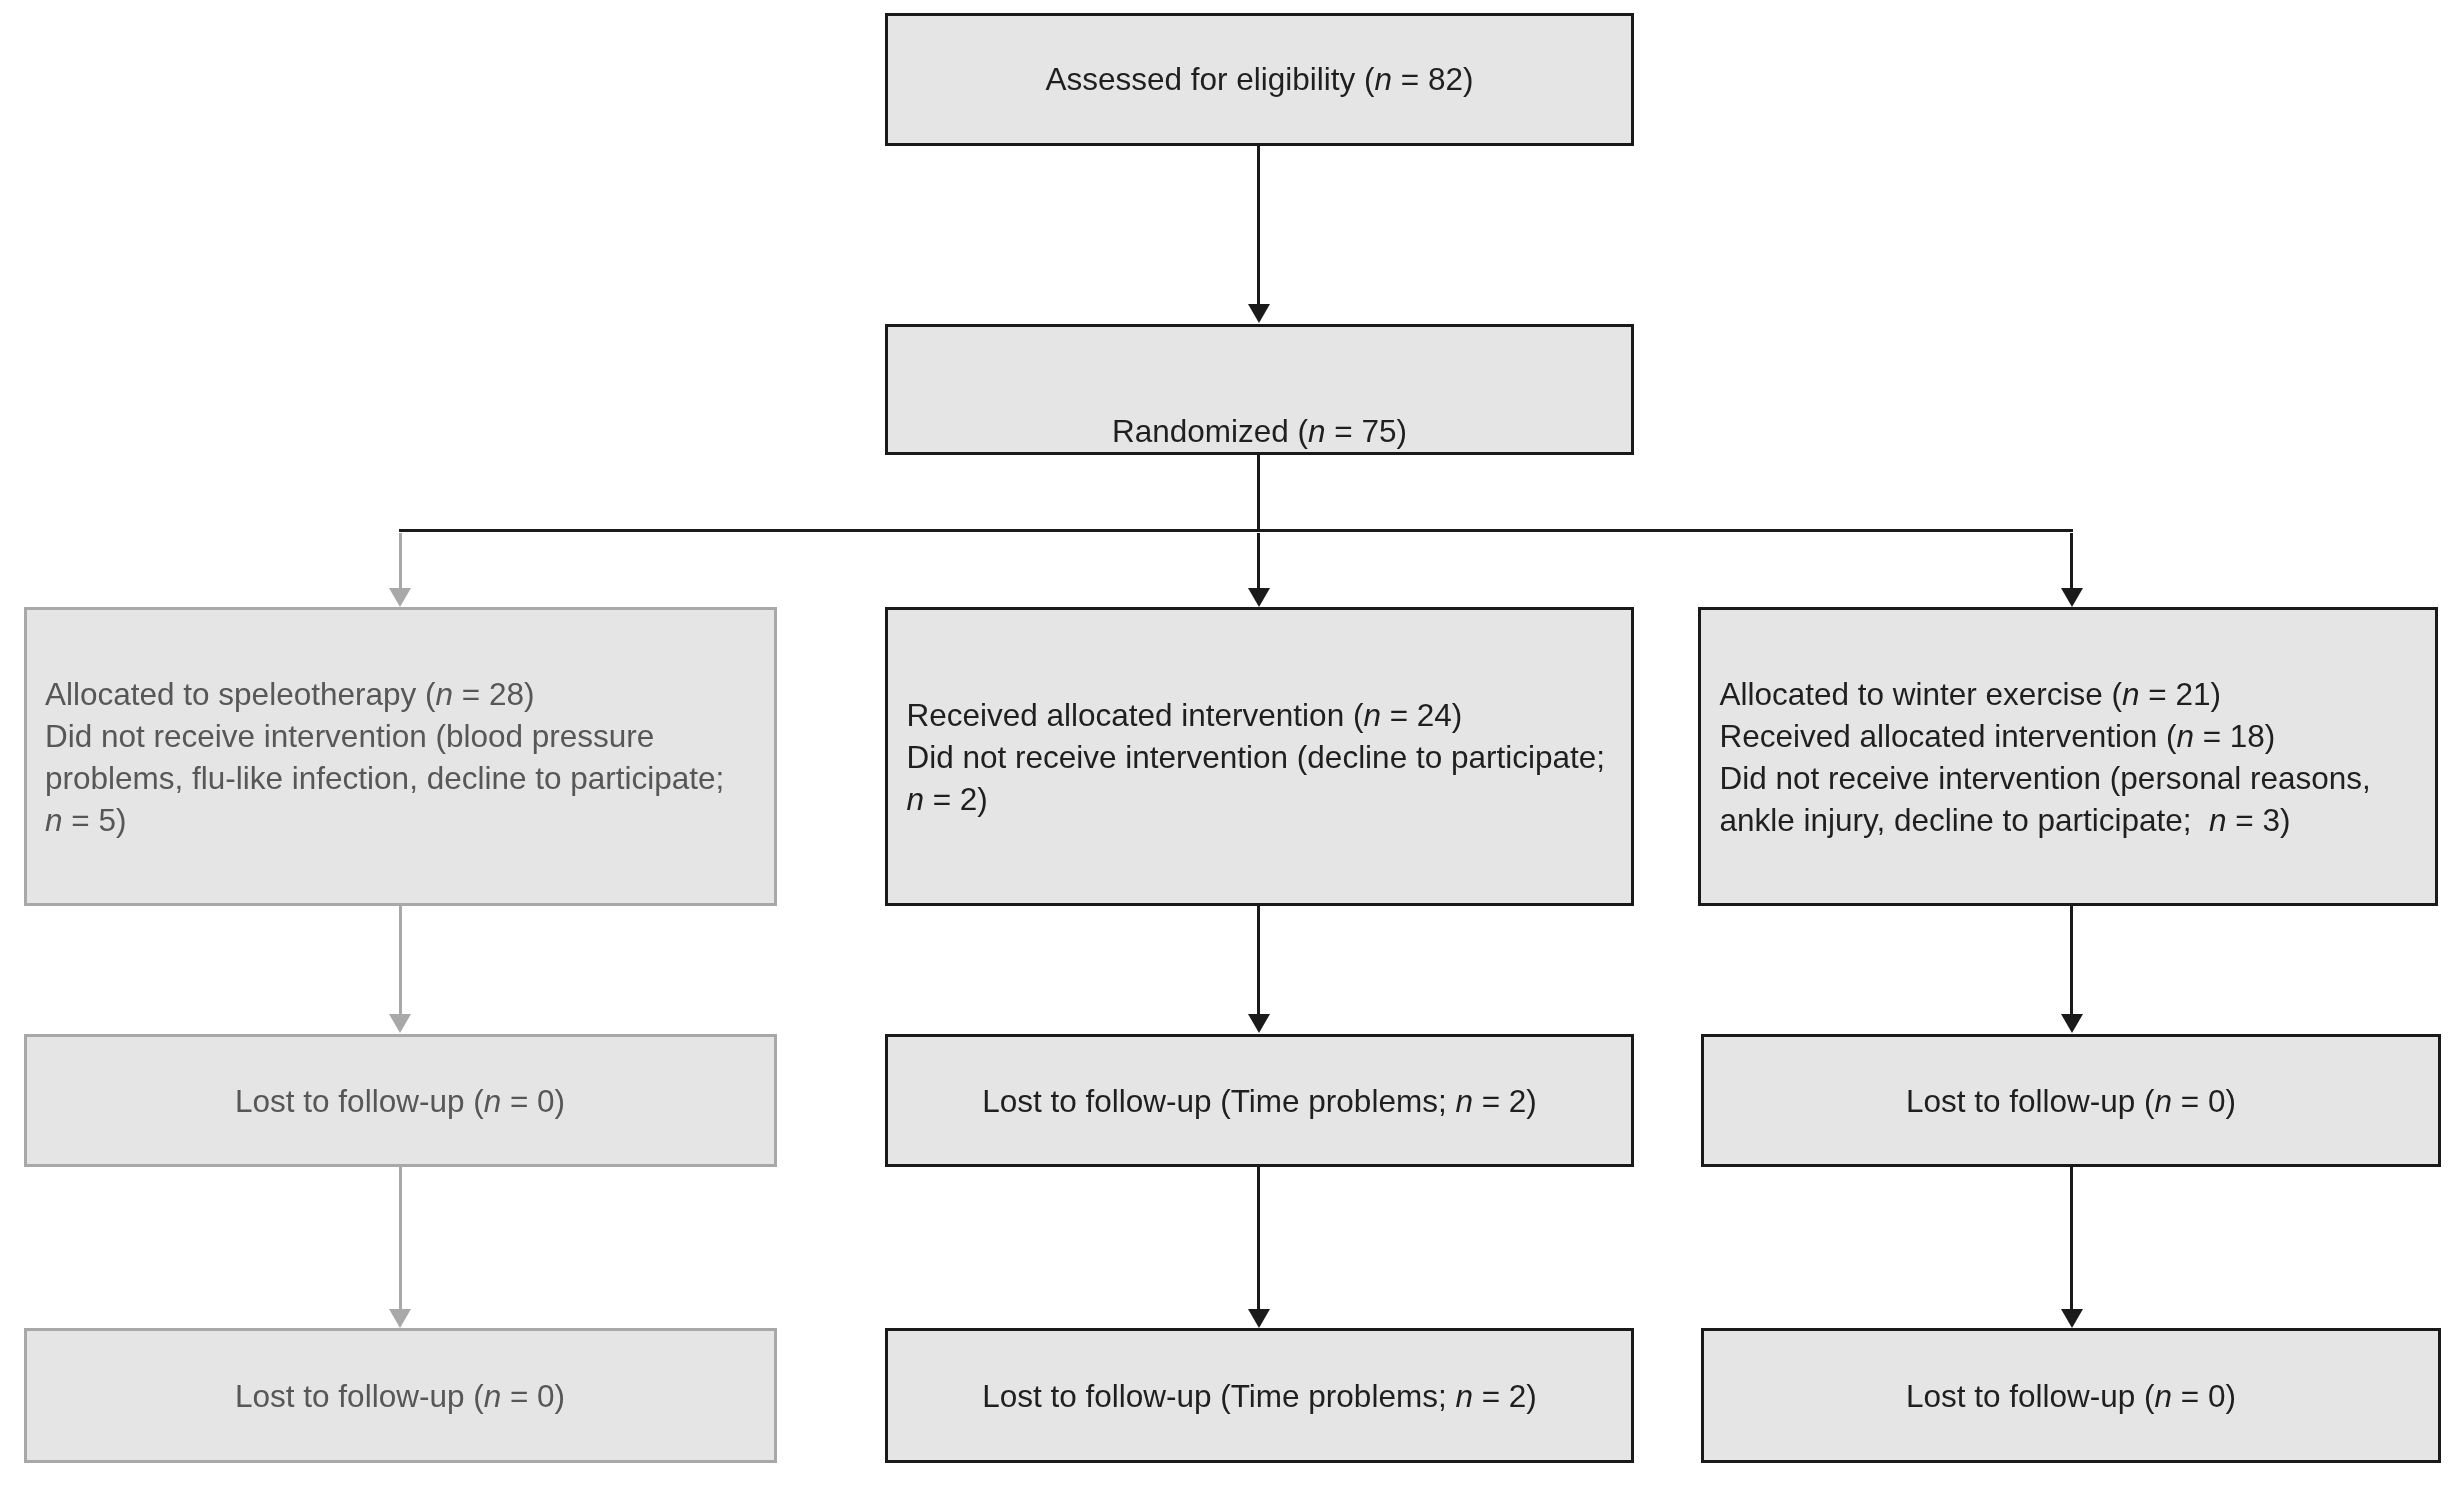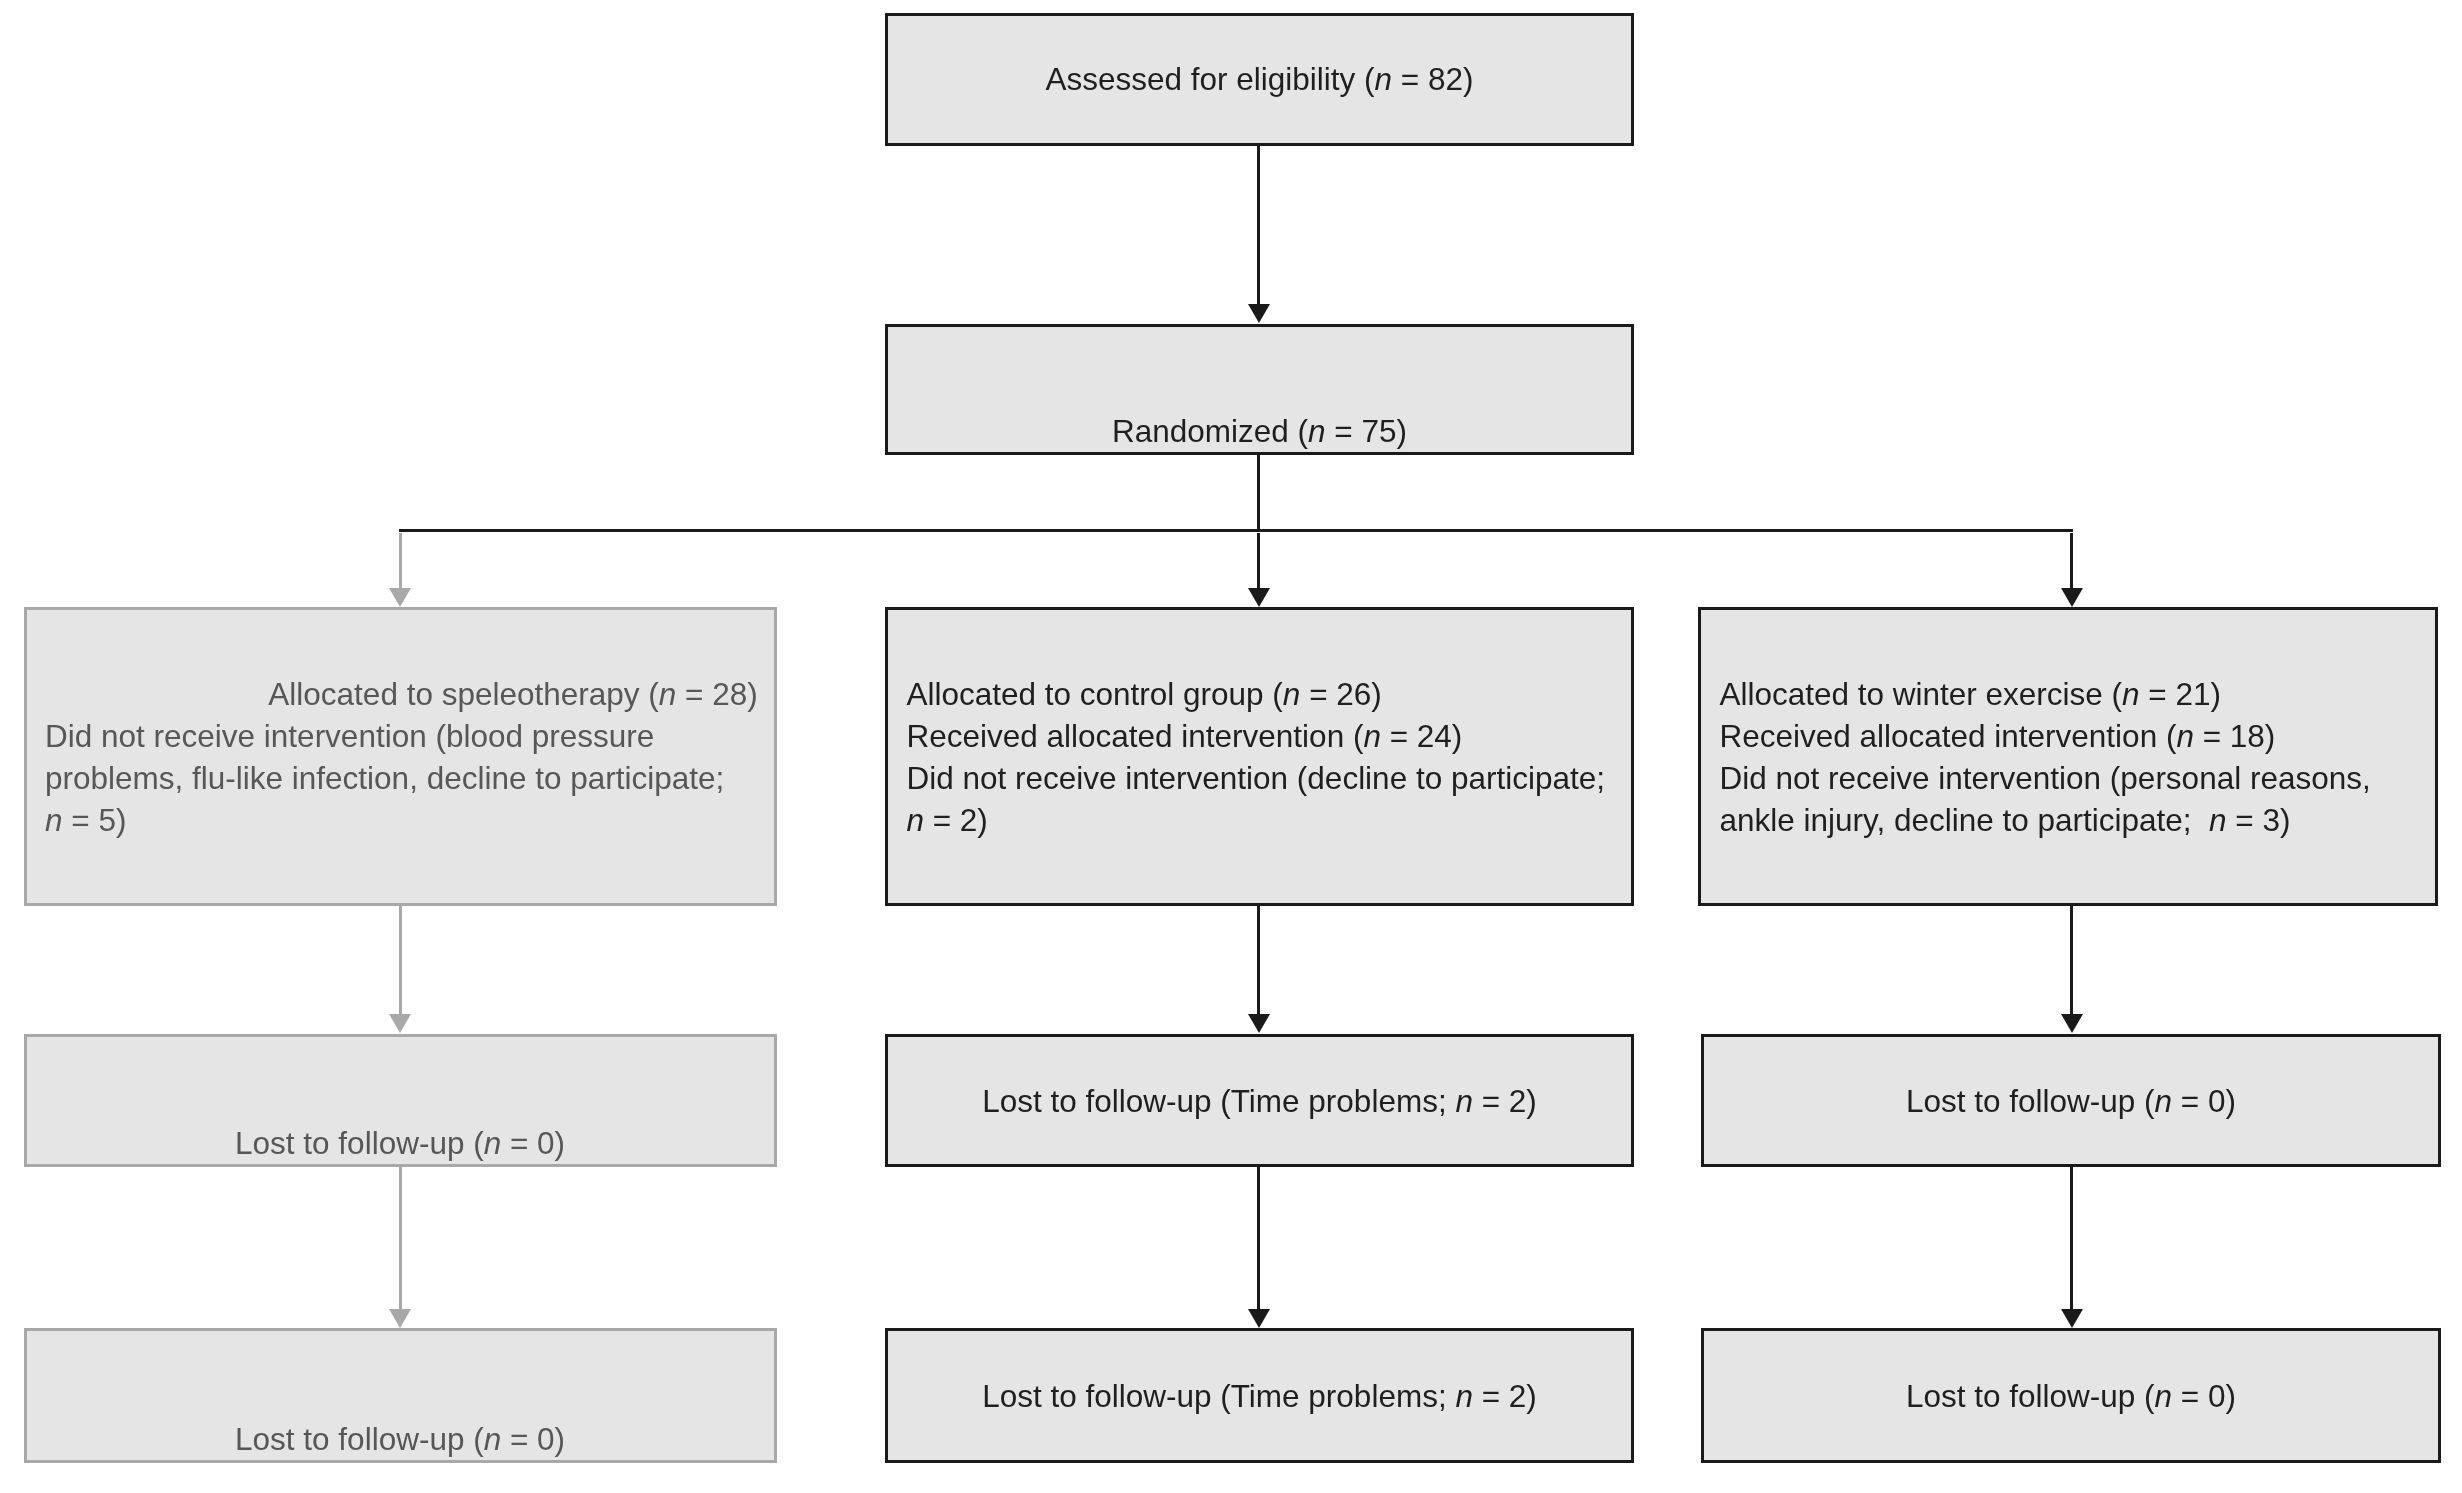--- a/index.html
+++ b/index.html
@@ -32,21 +32,20 @@
   }
   .box.left-text {
     flex-direction: column;
     justify-content: center;
     text-align: left;
     padding: 13px 15.8px 13px 18.4px;
   }
   .box.muted {
     border-color: #a8a8a8;
     color: #575757;
-    align-items: flex-end;
   }
   .box-line {
     white-space: pre-wrap;
   }
   .vline {
     position: absolute;
     width: 3.3px;
     background: #1a1a1a;
   }
   .hline {
@@ -93,21 +92,20 @@
 
   <div class="vline" style="left:2070px; top:533px; height:56px;"></div>
   <div class="arrowhead" style="left:2061px; top:588px;"></div>
 
   <div class="box left-text muted" style="left:23.6px; top:607px; width:753px; height:299px;">
     <div class="box-line">Allocated to speleotherapy (<i>n</i> = 28)</div>
     <div class="box-line">Did not receive intervention (blood pressure problems, flu-like infection, decline to participate;  <i>n</i> = 5)</div>
   </div>
 
   <div class="box left-text" style="left:885px; top:607px; width:749px; height:299px;">
-    <div class="box-line">Allocated to control group (<i>n</i> = 26)</div>
     <div class="box-line">Received allocated intervention (<i>n</i> = 24)</div>
     <div class="box-line">Did not receive intervention (decline to participate;  <i>n</i> = 2)</div>
   </div>
 
   <div class="box left-text" style="left:1698px; top:607px; width:740px; height:299px;">
     <div class="box-line">Allocated to winter exercise (<i>n</i> = 21)</div>
     <div class="box-line">Received allocated intervention (<i>n</i> = 18)</div>
     <div class="box-line">Did not receive intervention (personal reasons, ankle injury, decline to participate;  <i>n</i> = 3)</div>
   </div>
 

